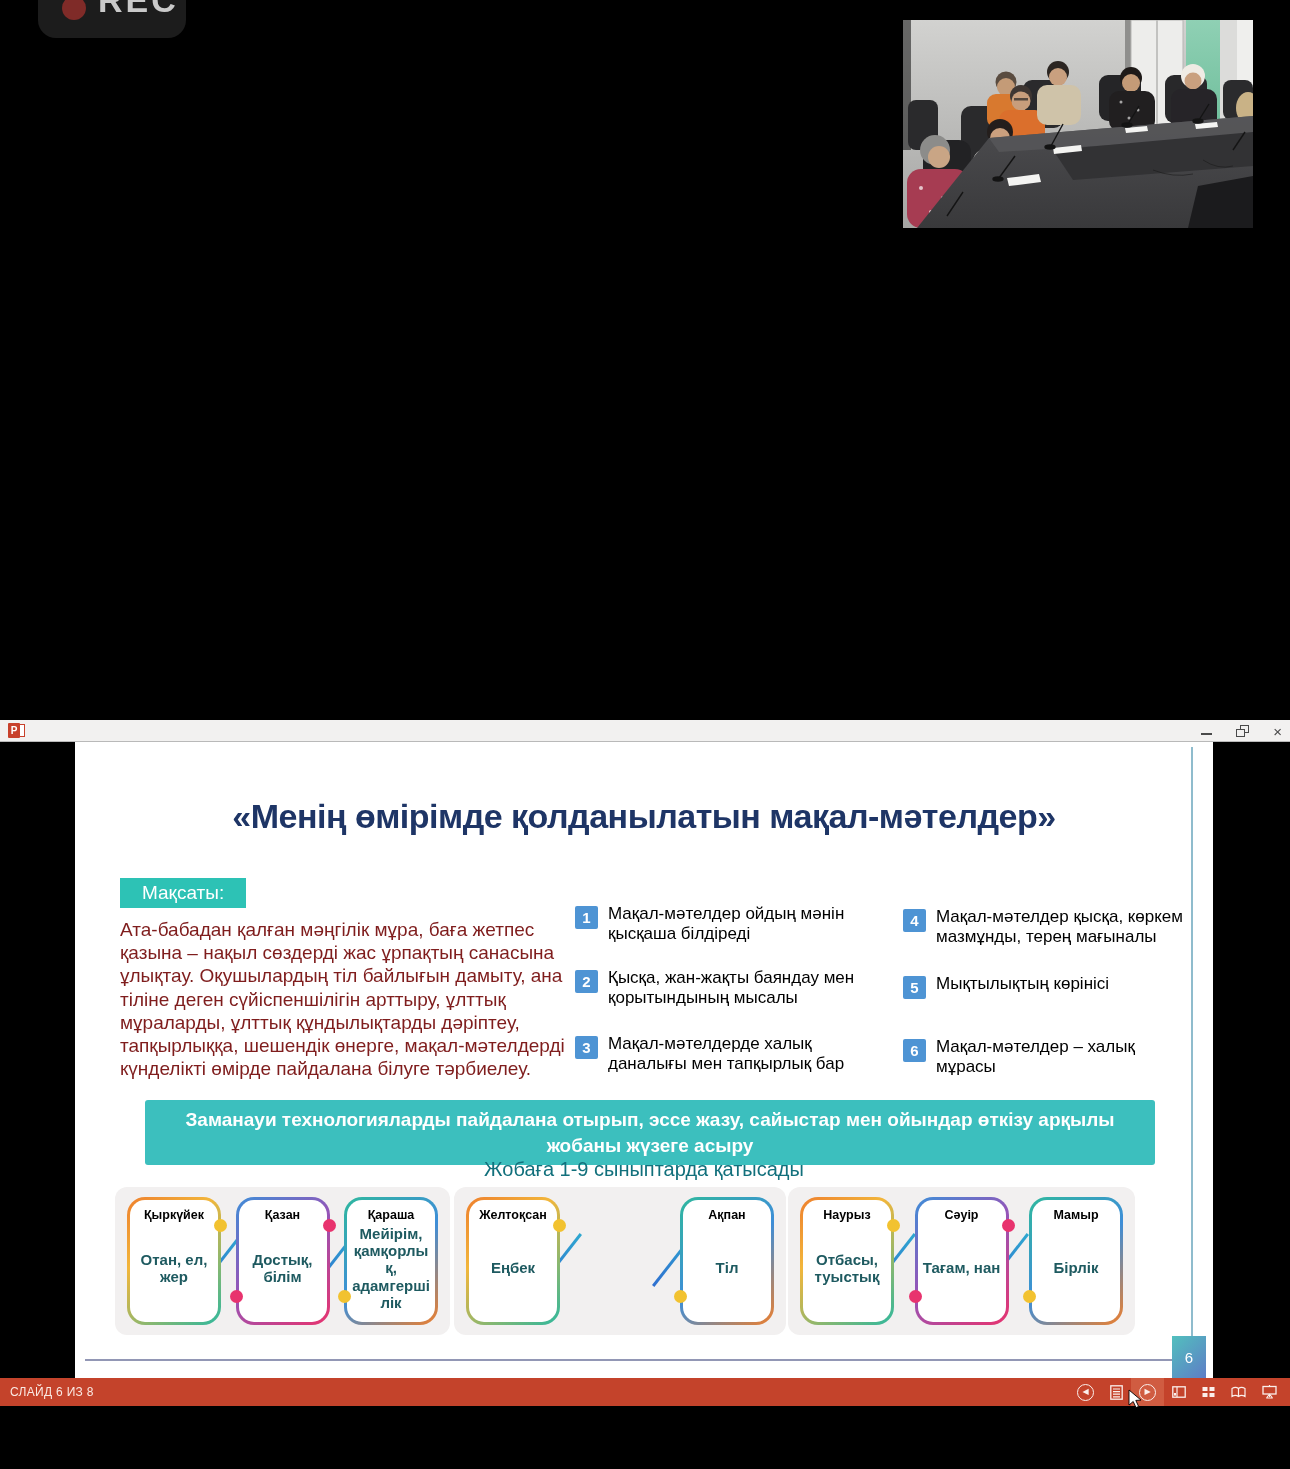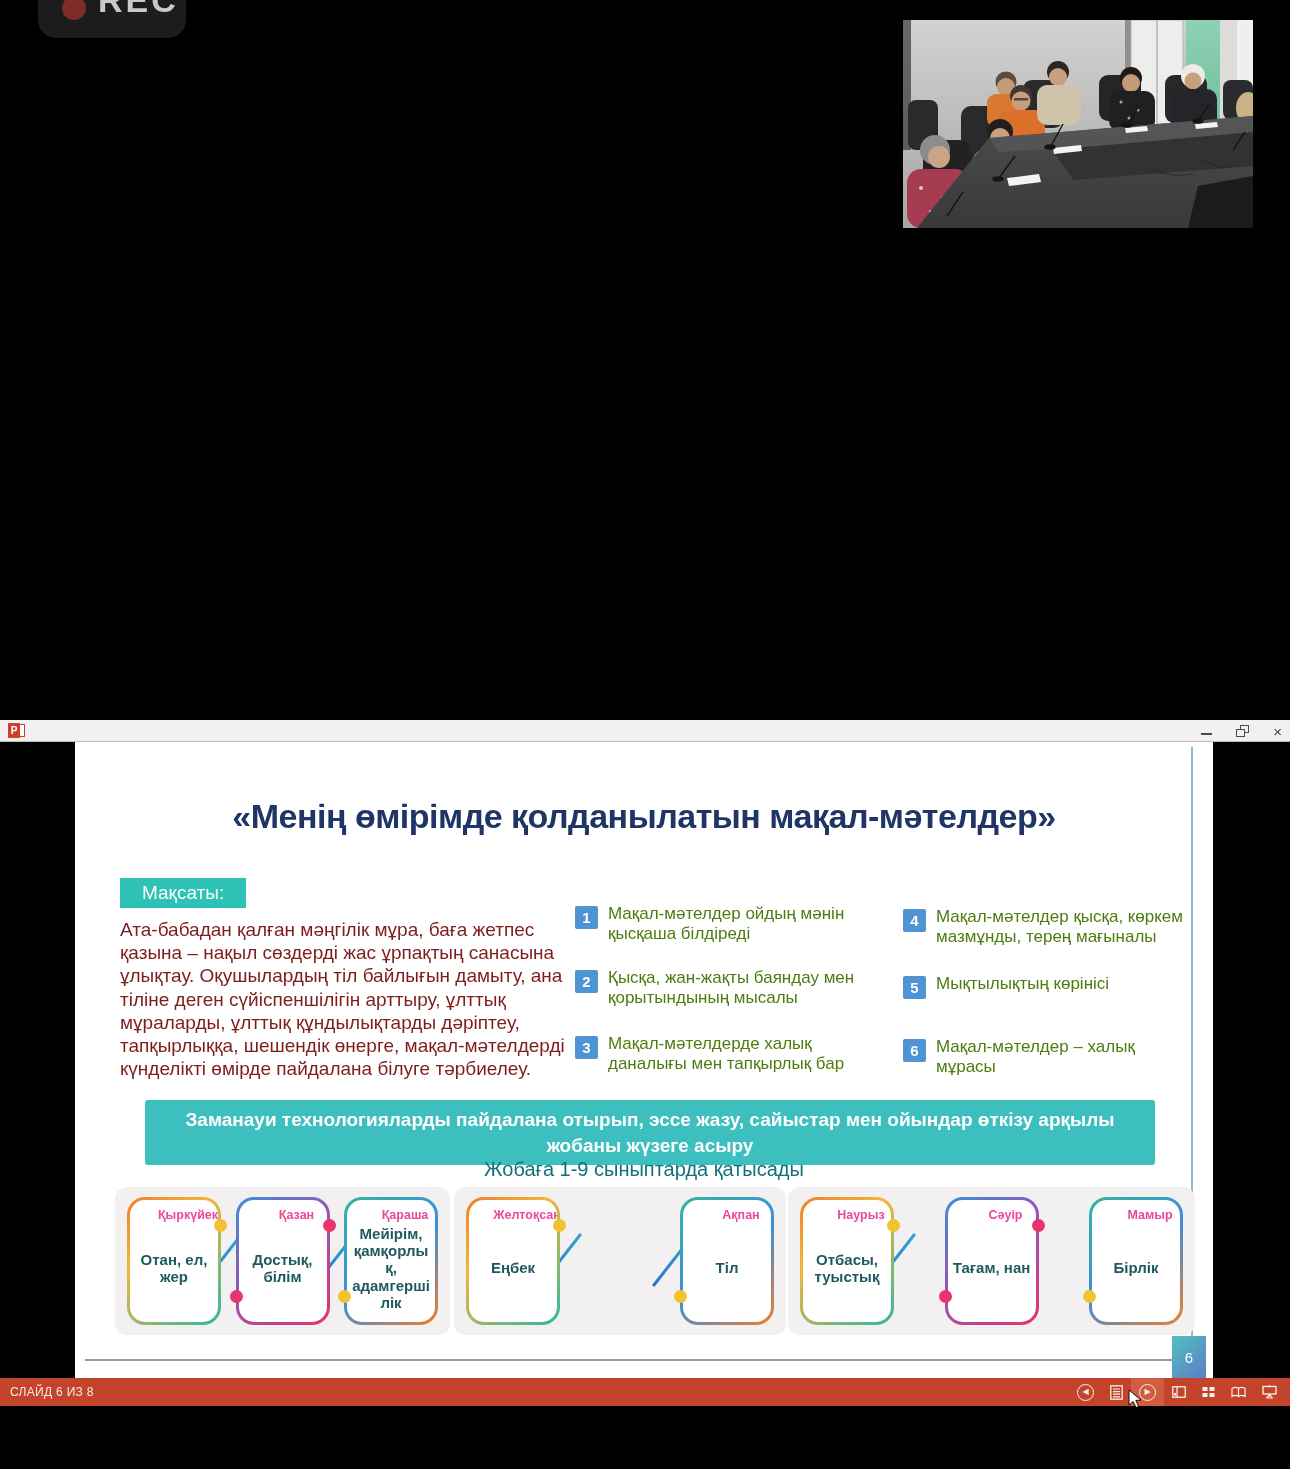--- a/index.html
+++ b/index.html
@@ -47,44 +47,44 @@
     font-size:34px; font-weight:bold; color:#1e3566; letter-spacing:-0.5px; }
   .goal-label { position:absolute; left:45px; top:136px; background:#2dc2b5; color:#fff;
     font-size:19px; padding:4px 22px; }
   .goal-text { position:absolute; left:45px; top:176px; width:462px; font-size:19px;
     line-height:1.22; color:#7f1d1d; }
 
   .point { position:absolute; display:flex; gap:10px; align-items:flex-start; }
   .point .num { width:23px; height:23px; background:#4e94d4; color:#fff; font-size:15px;
     font-weight:bold; display:flex; align-items:center; justify-content:center;
     border-radius:2px; flex:0 0 auto; margin-top:2px; }
-  .point .ptext { width:252px; font-size:17px; line-height:1.18; color:#4d7c0f; }
+  .point .ptext { width:252px; font-size:17px; line-height:1.18; color:#000000; }
   .pt-1 { left:500px; top:162px; } .pt-2 { left:500px; top:226px; } .pt-3 { left:500px; top:292px; }
   .pt-4 { left:828px; top:165px; } .pt-5 { left:828px; top:232px; } .pt-6 { left:828px; top:295px; }
 
   .banner { position:absolute; left:70px; top:358px; width:1010px; background:#3cbfbe;
     color:#fff; font-size:19px; font-weight:bold; text-align:center;
     padding:7px 30px; line-height:1.35; border-radius:3px; }
   .participants { position:absolute; left:0; right:0; top:416px; text-align:center;
     font-size:20px; font-weight:normal; color:#12707c; }
 
   .m-group { position:absolute; top:445px; height:148px; background:#f2f0f0; border-radius:12px; }
-  .g1 { left:40px; width:335px; } .g2 { left:379px; width:332px; } .g3 { left:713px; width:407px; }
+  .g1 { left:40px; width:335px; } .g2 { left:379px; width:332px; } .g3 { left:713px; width:347px; }
   .m-group-inner { position:relative; width:100%; height:100%; display:flex;
     justify-content:space-between; padding:10px 12px; }
   .conn { position:absolute; width:3px; height:66px; top:40px;
     background:linear-gradient(#2fa8d0,#2f6fd0); transform:rotate(38deg); }
   .c1 { left:105px; } .c2 { left:218px; }
   .m-card { position:relative; width:94px; height:128px; border-radius:18px; }
   .pa { background:linear-gradient(140deg,#ee7f2d 0%,#f2b63b 35%,#2fb89e 100%); }
   .pb { background:linear-gradient(140deg,#3e8ed8 0%,#9455b8 45%,#e8336e 100%); }
   .pc { background:linear-gradient(140deg,#2fb89e 0%,#3e8ed8 50%,#ee7f2d 100%); }
   .m-card-inner { position:absolute; inset:3px; background:#fff; border-radius:15px;
     display:flex; flex-direction:column; align-items:center; padding:8px 4px; overflow:hidden; }
-  .m-month { font-size:12.5px; font-weight:bold; color:#ec4899;padding-left:28px; }
+  .m-month { font-size:12.5px; font-weight:bold; color:#000000; }
   .m-topic { flex:1; display:flex; align-items:center; text-align:center;
     font-size:15px; font-weight:bold; color:#1e5a60; line-height:1.15;
     overflow-wrap:break-word; word-break:break-word; max-width:84px; }
   .dot { position:absolute; width:13px; height:13px; border-radius:50%; z-index:2; }
   .dot-y { background:#f2c230; } .dot-p { background:#e8336e; }
   .dot-tr { right:-6px; top:22px; } .dot-bl { left:-6px; bottom:22px; }
 
   .page-badge { position:absolute; left:1097px; top:594px; width:34px; height:42px;
     background:linear-gradient(135deg,#52c0be,#5e7dc6); color:#fff; font-size:15px;
     display:flex; align-items:center; justify-content:center; }

